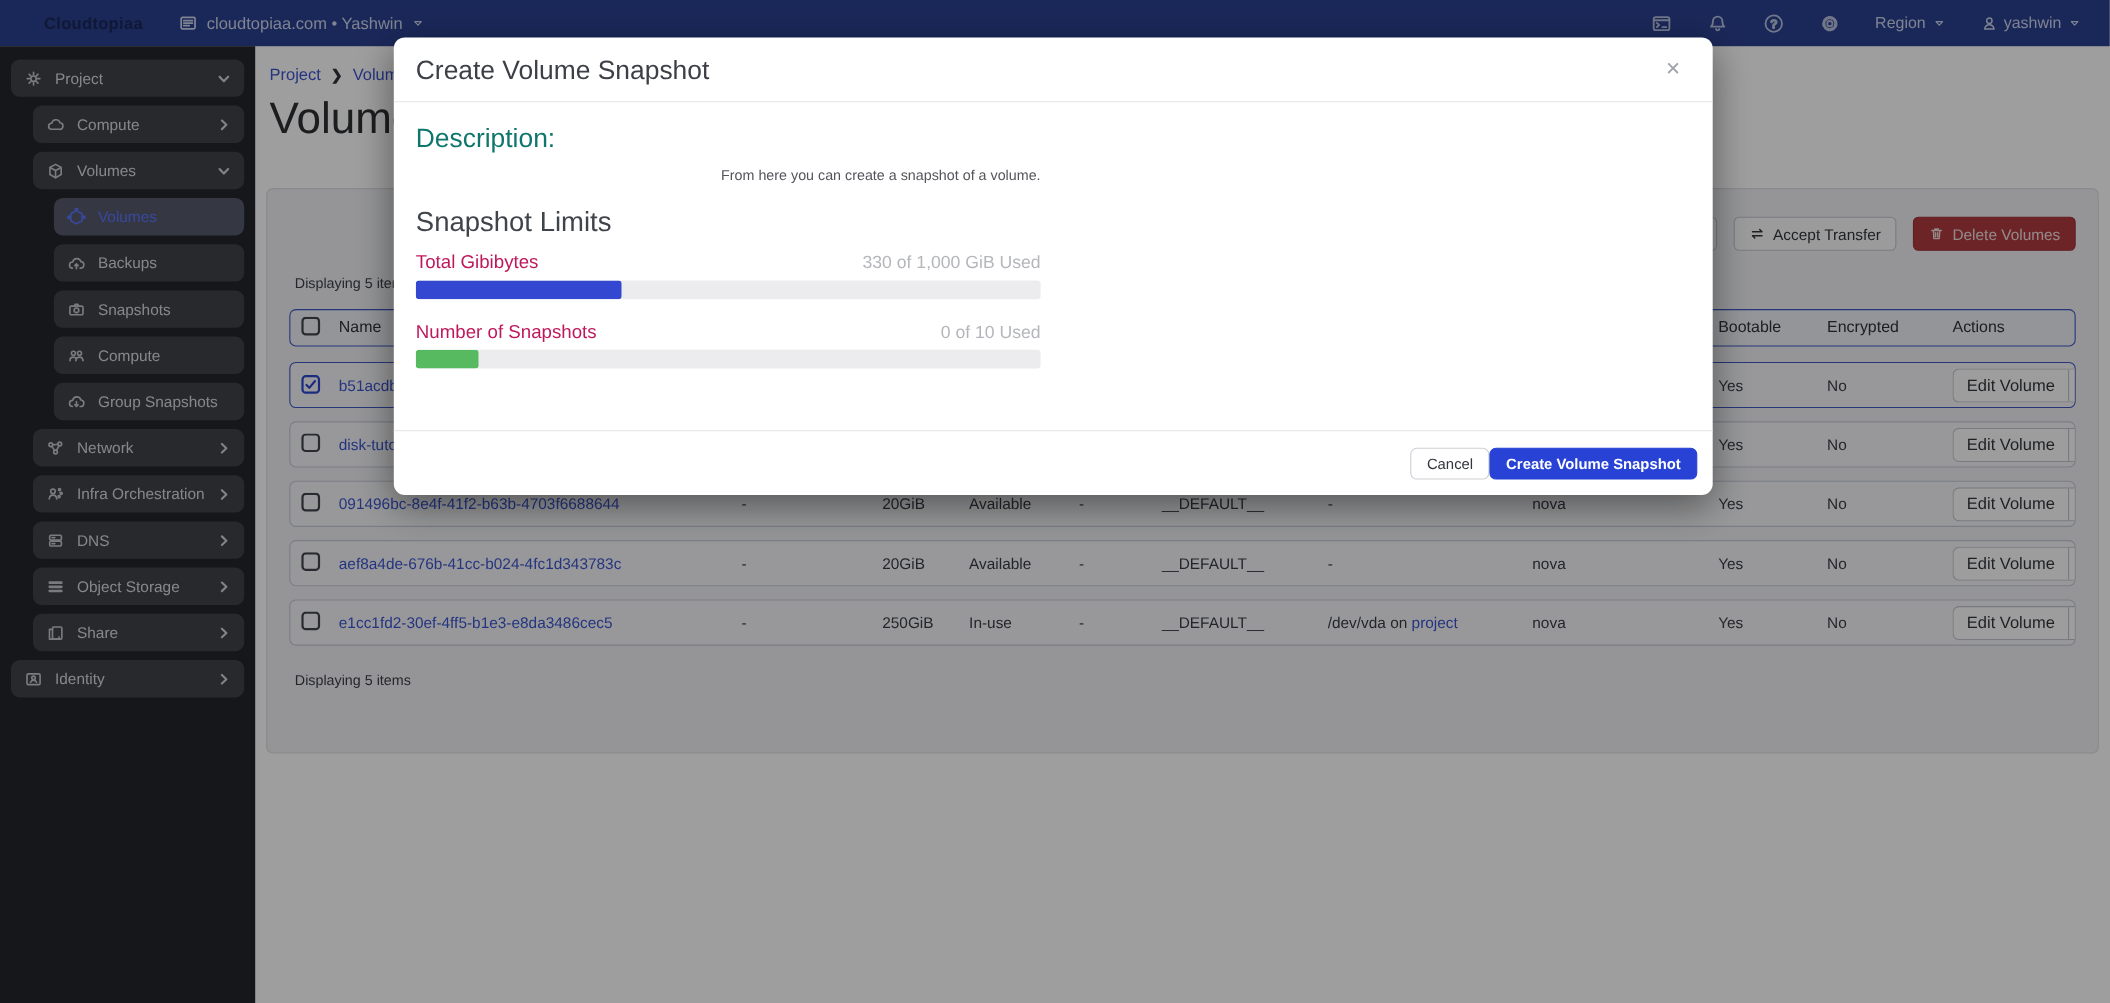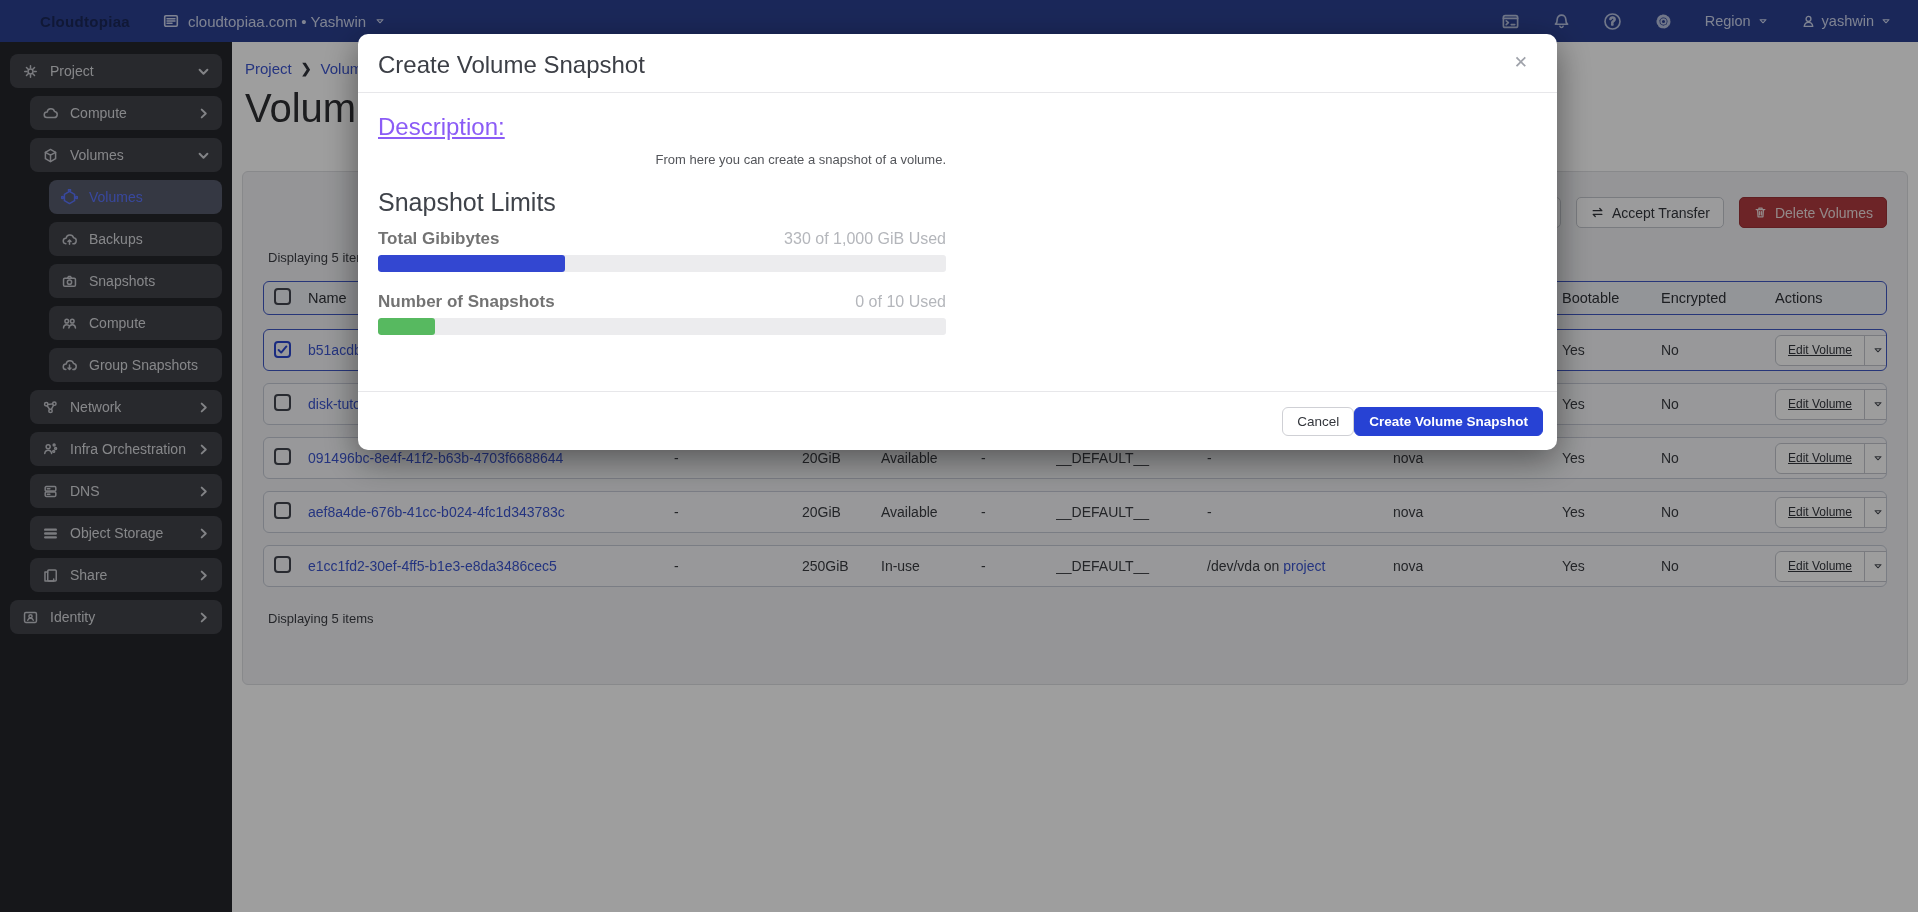--- a/index.html
+++ b/index.html
@@ -58,46 +58,46 @@
   .cell { font-size:14px; color:#3a3c42; overflow:hidden; white-space:nowrap; }
   .t-head .cell { font-size:14.5px; color:#2f3238; }
   .cell.first { padding-left:10px; }
   .cell a { color:#3c55cf; text-decoration:none; }
   .cb { width:17px; height:17px; border:2px solid #42454e; border-radius:4px; background:transparent;
         display:inline-flex; align-items:center; justify-content:center; cursor:pointer; }
   .cb.checked { border-color:#2b46cf; color:#2b46cf; }
   .cb .ic { width:13px; height:13px; }
   .cb .ic * { stroke-width:2.4; }
   .split-btn { display:inline-flex; height:31px; border:1px solid #c3c6cd; border-radius:6px; background:#fdfdfe; overflow:hidden; cursor:pointer; }
-  .sb-main { display:flex; align-items:center; padding:0 12px; font-size:12px; color:#33363c;text-decoration:underline; }
+  .sb-main { display:flex; align-items:center; padding:0 12px; font-size:15px; color:#33363c; }
   .sb-caret { display:flex; align-items:center; justify-content:center; width:27px; border-left:1px solid #c3c6cd; color:#4a4d54; }
   .sb-caret .ic { width:12px; height:12px; }
 
   
   .backdrop { position:fixed; inset:0; background:rgba(0,0,0,0.38); z-index:10; }
   .modal { position:fixed; left:358px; top:34px; width:1199px; height:416px; background:#ffffff;
            border-radius:10px; box-shadow:0 10px 35px rgba(0,0,0,.45); z-index:20; display:flex; flex-direction:column; }
   .m-header { padding:17px 26px 13px 20px; display:flex; align-items:flex-start; }
   .m-title { font-size:24px; color:#3c3f46; font-weight:500; }
   .m-close { margin-left:auto; font-size:17px; color:#9fa2aa; cursor:pointer; line-height:1; padding:3px; }
   .m-divider { height:1px; background:#e7e7ea; }
   .m-body { flex:1; display:flex; padding:20px 14px 0 20px; gap:30px; }
   .m-col-left { width:568px; }
   .m-col-right { width:568px; }
   .f-label { font-size:14px; font-weight:bold; color:#26282d; margin-bottom:9px; display:block; }
   .f-input { width:100%; height:38px; border:2px solid #4355e8; border-radius:7px; outline:none;
              box-shadow:0 0 7px rgba(67,85,232,.55); padding:0 10px; font-size:14px; font-family:"Liberation Sans",sans-serif; }
   .f-gap { height:17px; }
   .f-textarea { width:100%; height:96px; border:1px solid #b9bcc4; border-radius:7px; resize:both;
                 padding:8px 10px; font-size:14px; outline:none; font-family:"Liberation Sans",sans-serif; }
-  .info-heading { font-size:24px; color:#8b5cf6; margin-bottom:11px;text-decoration:underline; }
+  .info-heading { font-size:24px; color:#0f766e; margin-bottom:11px; }
   .info-body { font-size:13px; color:#53555a;text-align:right; }
   .limits-heading { font-size:25px; color:#3f434a; margin-top:21px; margin-bottom:12px; }
   .limit-row { display:flex; align-items:baseline; justify-content:space-between; margin-bottom:6px; }
-  .limit-label { font-size:17px; font-weight:bold; color:#737373; }
+  .limit-label { font-size:17px; font-weight:normal; color:#be185d; }
   .limit-usage { font-size:16px; color:#b4b6bb; }
   .pbar { height:17px; background:#ececee; border-radius:3px; overflow:hidden; margin-bottom:20px; }
   .pfill { height:100%; border-radius:3px; }
   .pfill.blue { background:#3347d1; }
   .pfill.green { background:#57b960; }
   .m-footer { border-top:1px solid #e7e7ea; height:59px; display:flex; align-items:center; justify-content:flex-end; padding-right:14px; }
   .m-btn { height:29px; padding:0 14px; border-radius:6px; font-size:13.5px; cursor:pointer; font-family:"Liberation Sans",sans-serif; }
   .m-btn.cancel { background:#ffffff; border:1px solid #cfd0d5; color:#33363c; }
   .m-btn.primary { background:#2742d4; border:1px solid #2742d4; color:#ffffff; font-weight:bold; }
 </style>

